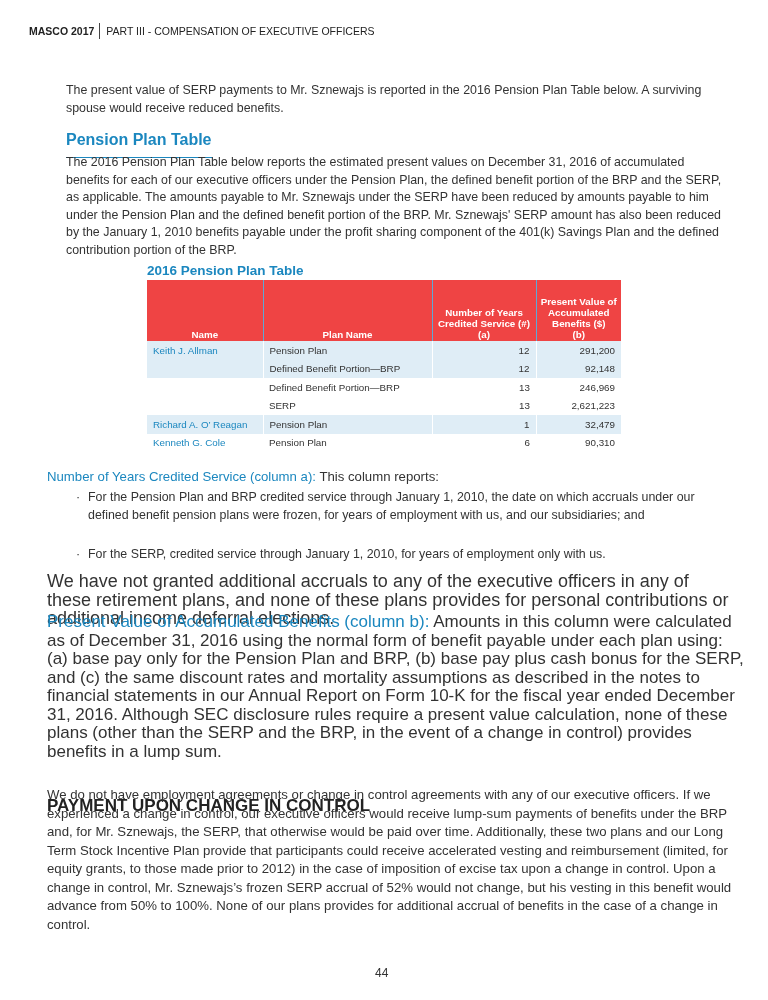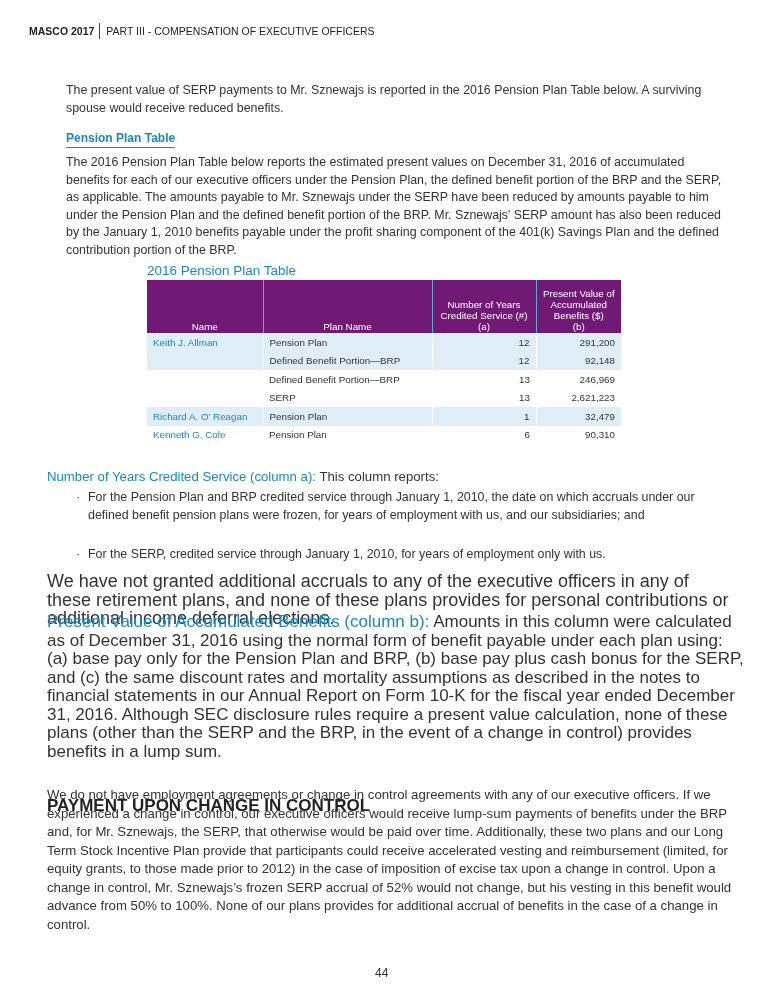--- a/index.html
+++ b/index.html
@@ -4,25 +4,25 @@
 <style>
   * { box-sizing: border-box; margin: 0; padding: 0; }
   html, body { width: 768px; height: 1000px; background: #ffffff; overflow: hidden; }
   body { position: relative; font-family: "Liberation Sans", sans-serif; color: #2b2b2b; }
   .hdr { position: absolute; left: 29px; top: 23px; font-size: 10.5px; display: flex; align-items: center; color: #222; }
   .hdr .brand { font-weight: bold; }
   .hdr .sep { display: inline-block; width: 1px; height: 16px; background: #444; margin: 0 6px 0 5px; }
   .hdr .sec { letter-spacing: 0; }
 
   .p { position: absolute; font-size: 12.4px; line-height: 17.5px; color: #333; }
-  .link { position: absolute; left: 66px; top: 131px; font-size: 12px; font-weight: bold; color: #1b87bf; border-bottom: 1px solid #1b87bf; padding-bottom: 2px; }
+  .link { position: absolute; left: 66px; top: 131px; font-size: 16px; font-weight: bold; color: #1b87bf; border-bottom: 1px solid #1b87bf; padding-bottom: 8px; }
 
-  .tbl-title { position: absolute; left: 147px; top: 263px; font-size: 13.5px; font-weight: normal; color: #1b87bf; }
+  .tbl-title { position: absolute; left: 147px; top: 263px; font-size: 13.5px; font-weight: bold; color: #1b87bf; }
   table.pp { position: absolute; left: 147px; top: 280px; width: 474px; border-collapse: collapse; font-size: 9.8px; }
-  table.pp th { background: #701a75; color: #fff; font-weight: normal; vertical-align: bottom; text-align: center; line-height: 11px; padding: 8px 2px 1px; border-left: 1px solid #5ea9d5; height: 47px; }
+  table.pp th { background: #ef4444; color: #fff; font-weight: bold; vertical-align: bottom; text-align: center; line-height: 11px; padding: 16px 2px 1px; border-left: 1px solid #5ea9d5; height: 47px; }
   table.pp th:first-child { border-left: none; }
   table.pp td { height: 18.5px; padding: 0 6px; color: #333; vertical-align: middle; }
   table.pp td.name { color: #1b87bf; }
   table.pp td.c { text-align: right; }
   table.pp tr.shade td { background: #dfedf6; }
   table.pp tr.shade td + td { border-left: 1px solid #fff; }
 
   .sub { color: #1b87bf; }
   .bul { position: absolute; left: 76px; font-size: 12.4px; line-height: 17.5px; color: #333; width: 660px; }
   .bul .dot { position: absolute; left: 0; top: 0; }

